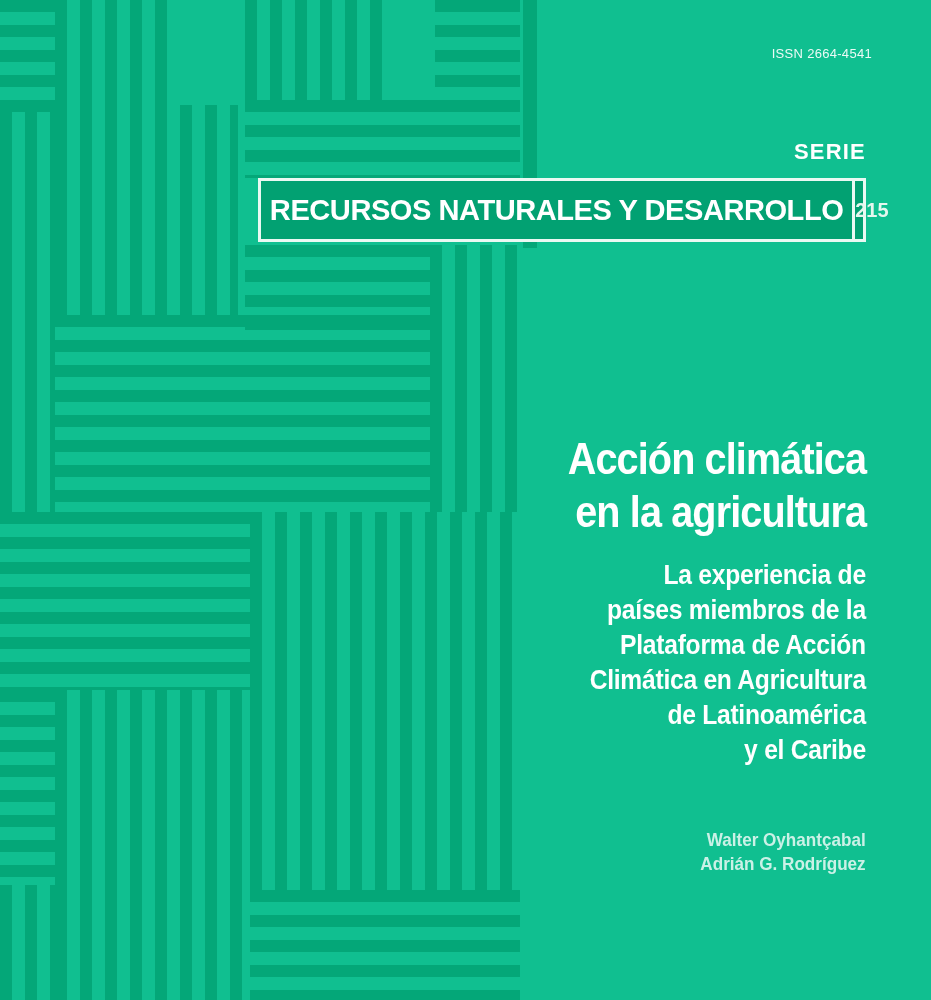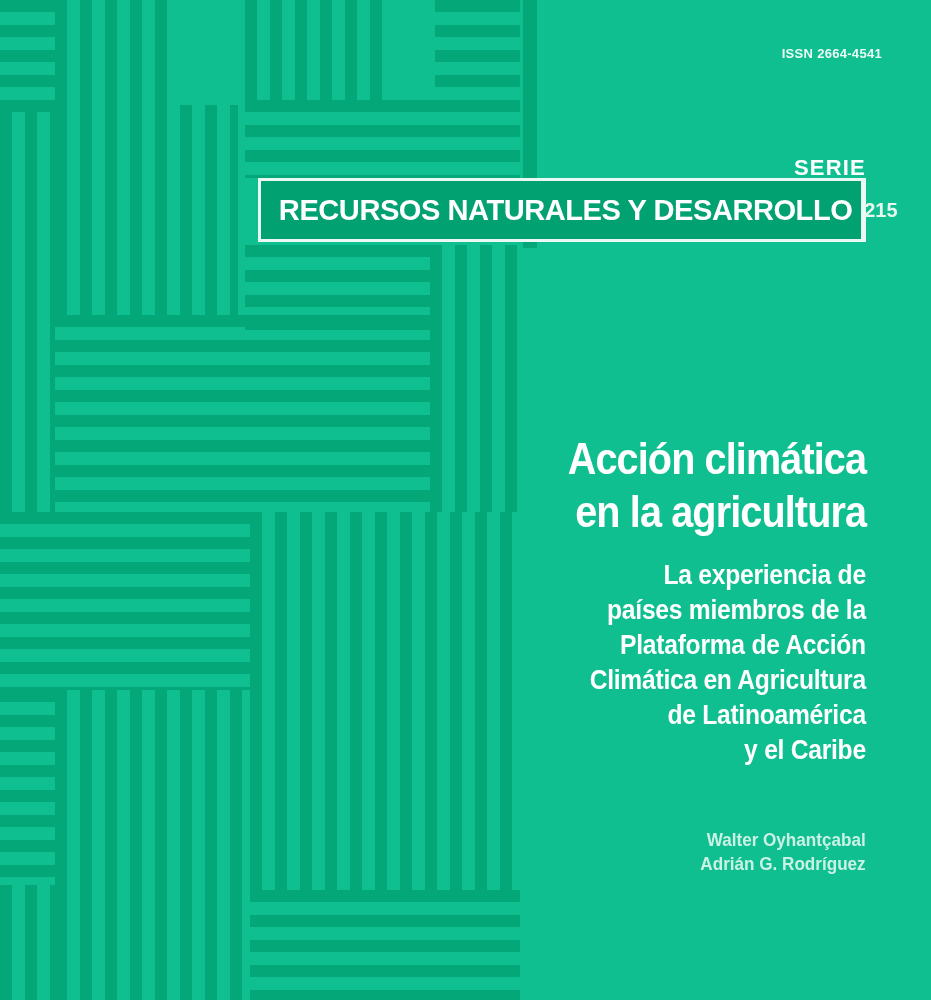--- a/index.html
+++ b/index.html
@@ -12,37 +12,36 @@
     -webkit-font-smoothing:antialiased;
   }
   
   .pattern{position:absolute;inset:0;}
   .pb{position:absolute;}
   .pb-h{background-image:repeating-linear-gradient(to bottom, var(--stripe) 0 12px, transparent 12px 25px);}
   .pb-v{background-image:repeating-linear-gradient(to right,  var(--stripe) 0 12px, transparent 12px 25px);}
   .pb-s{background:var(--stripe);}
   
   .issn{
-    position:absolute;right:49px;top:46px;
-    font-size:13px;font-weight:bold;letter-spacing:.3px;
+    position:absolute;right:59px;top:46px;
+    font-size:13px;font-weight:normal;letter-spacing:.3px;
     color:rgba(255,255,255,.92);
     padding-left:34px;
   }
   .serie{
     position:absolute;right:65px;top:139px;
     font-size:22px;font-weight:bold;letter-spacing:1.2px;
     color:#FFFFFF;
-    margin-top:16px;
   }
   .banner{
     position:absolute;left:258px;right:65px;top:178px;height:64px;
     box-sizing:border-box;
     background:var(--bfill,#02A172);
     border:3px solid var(--bborder,#EAF9F3);
-    display:flex;align-items:stretch;padding-left:9px;
+    display:flex;align-items:stretch;
   }
   .banner-title{
     flex:1;display:flex;align-items:center;justify-content:center;
     color:#FFFFFF;font-weight:bold;font-size:30px;letter-spacing:-.5px;
     transform:scaleX(.97);white-space:nowrap;
   }
   .banner-num{
     width:57px;box-sizing:border-box;
     border-left:3px solid var(--bborder,#EAF9F3);
     display:flex;align-items:center;justify-content:center;

